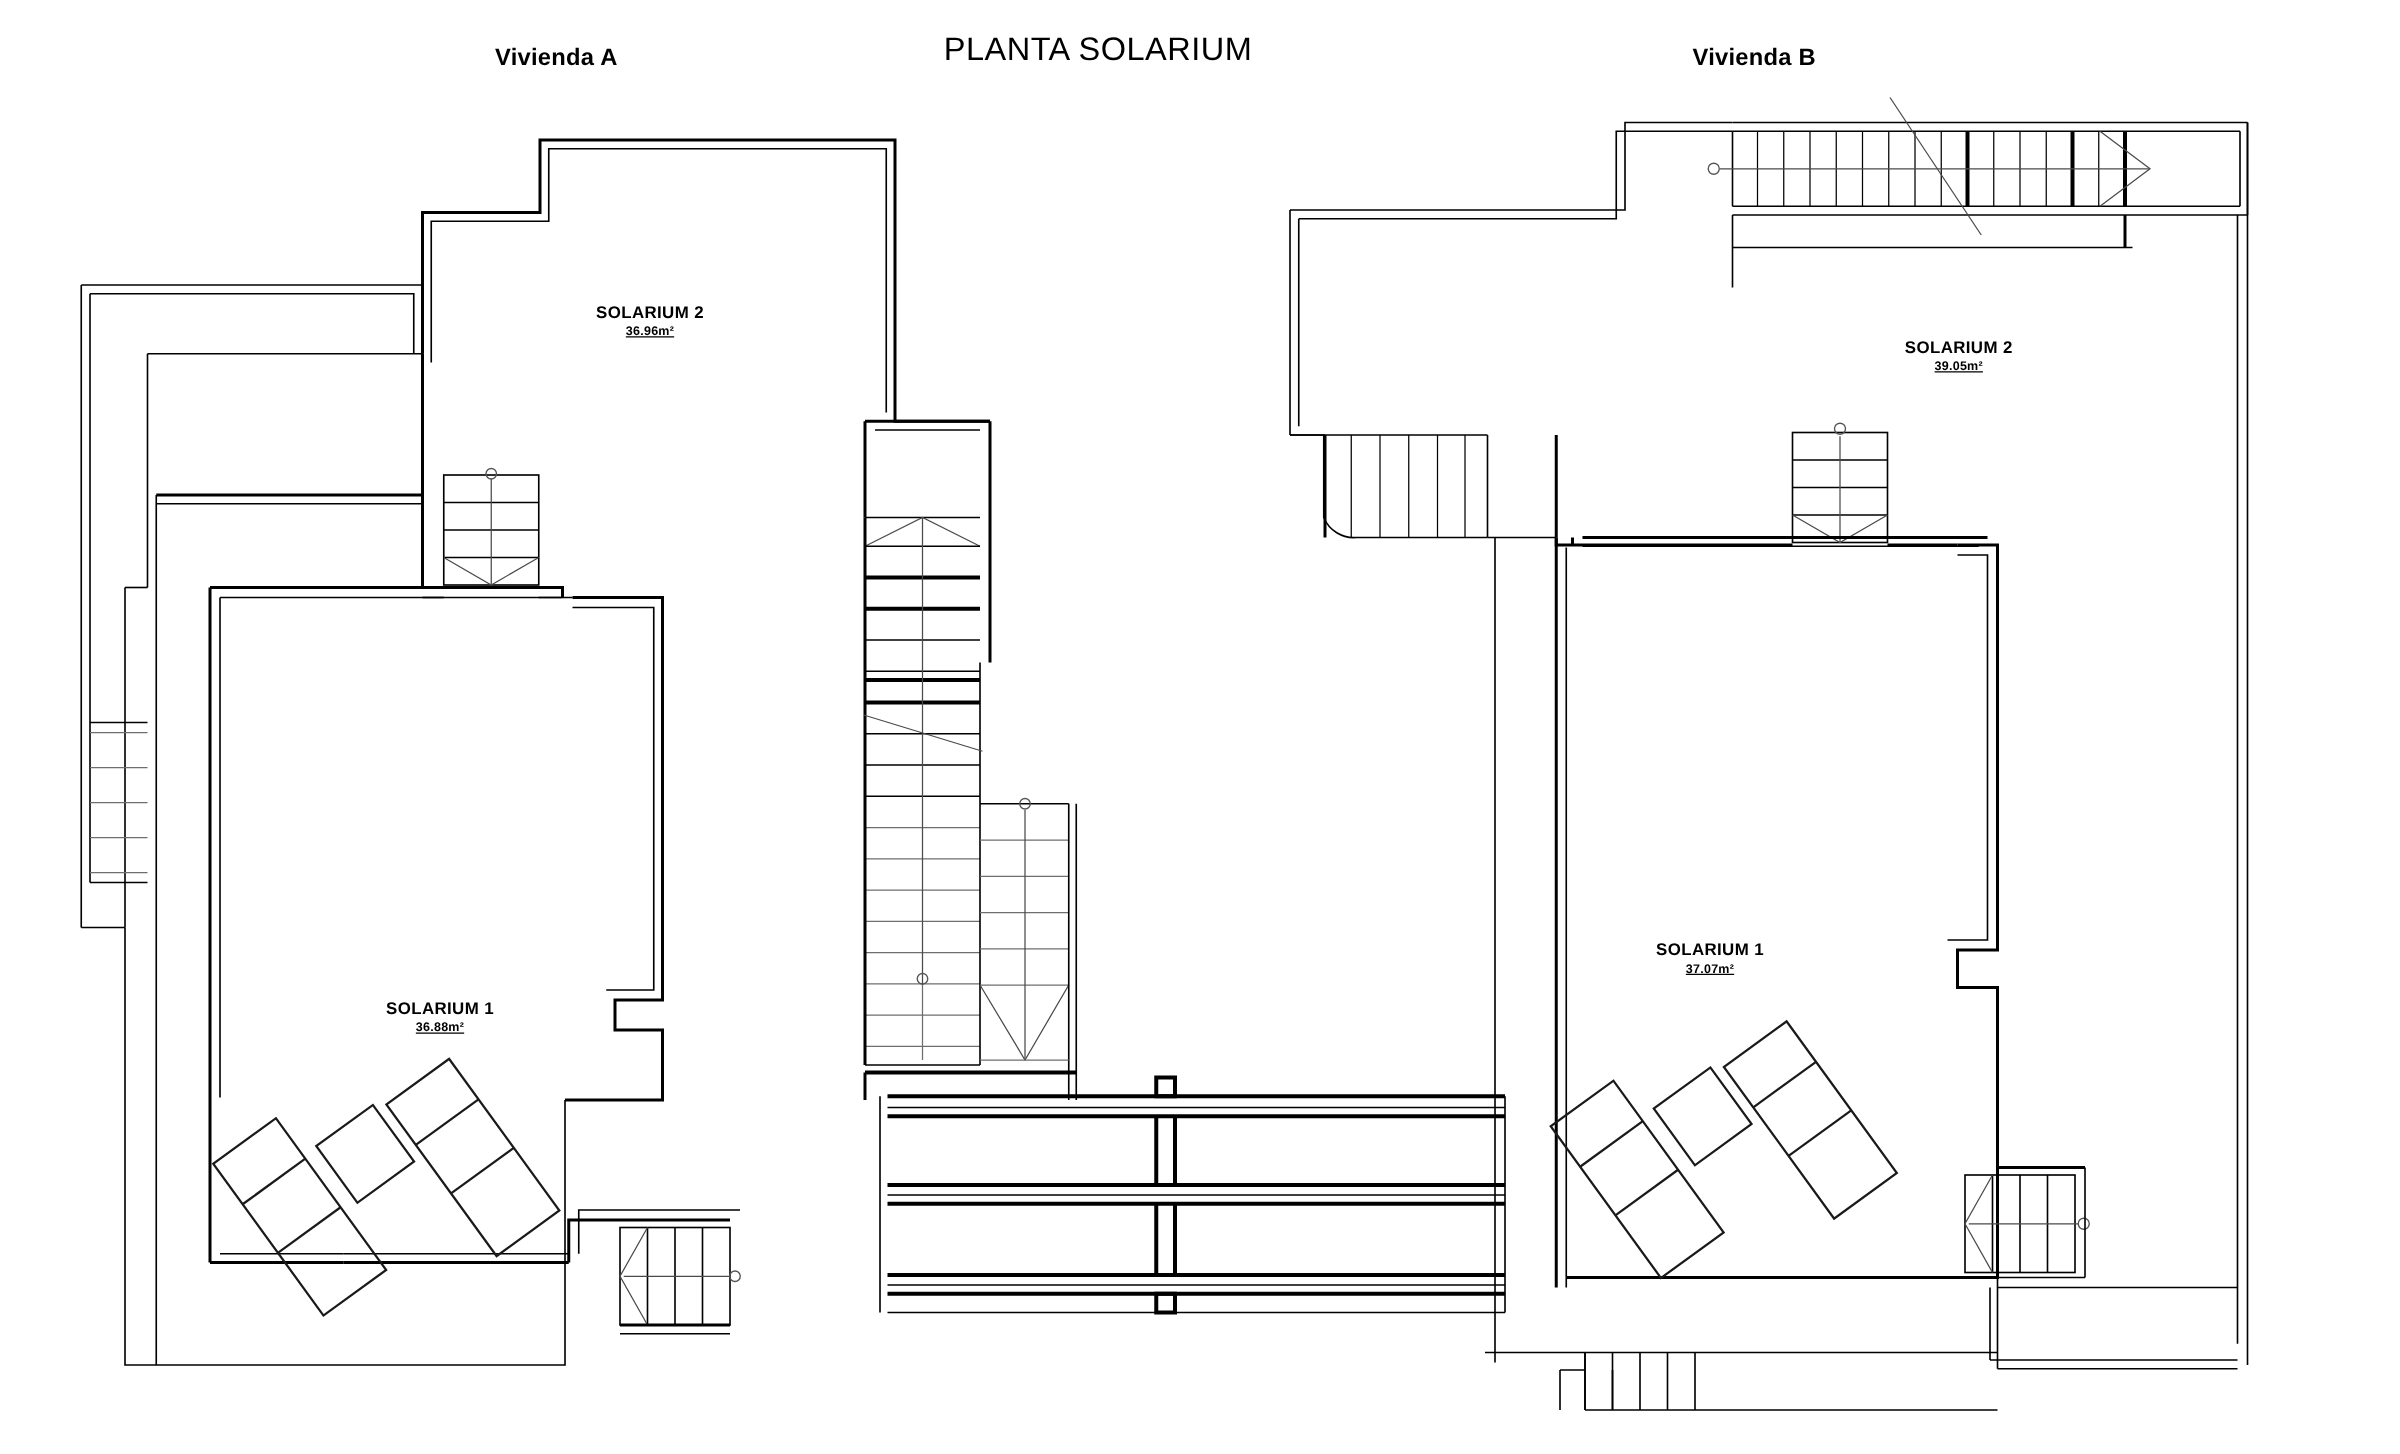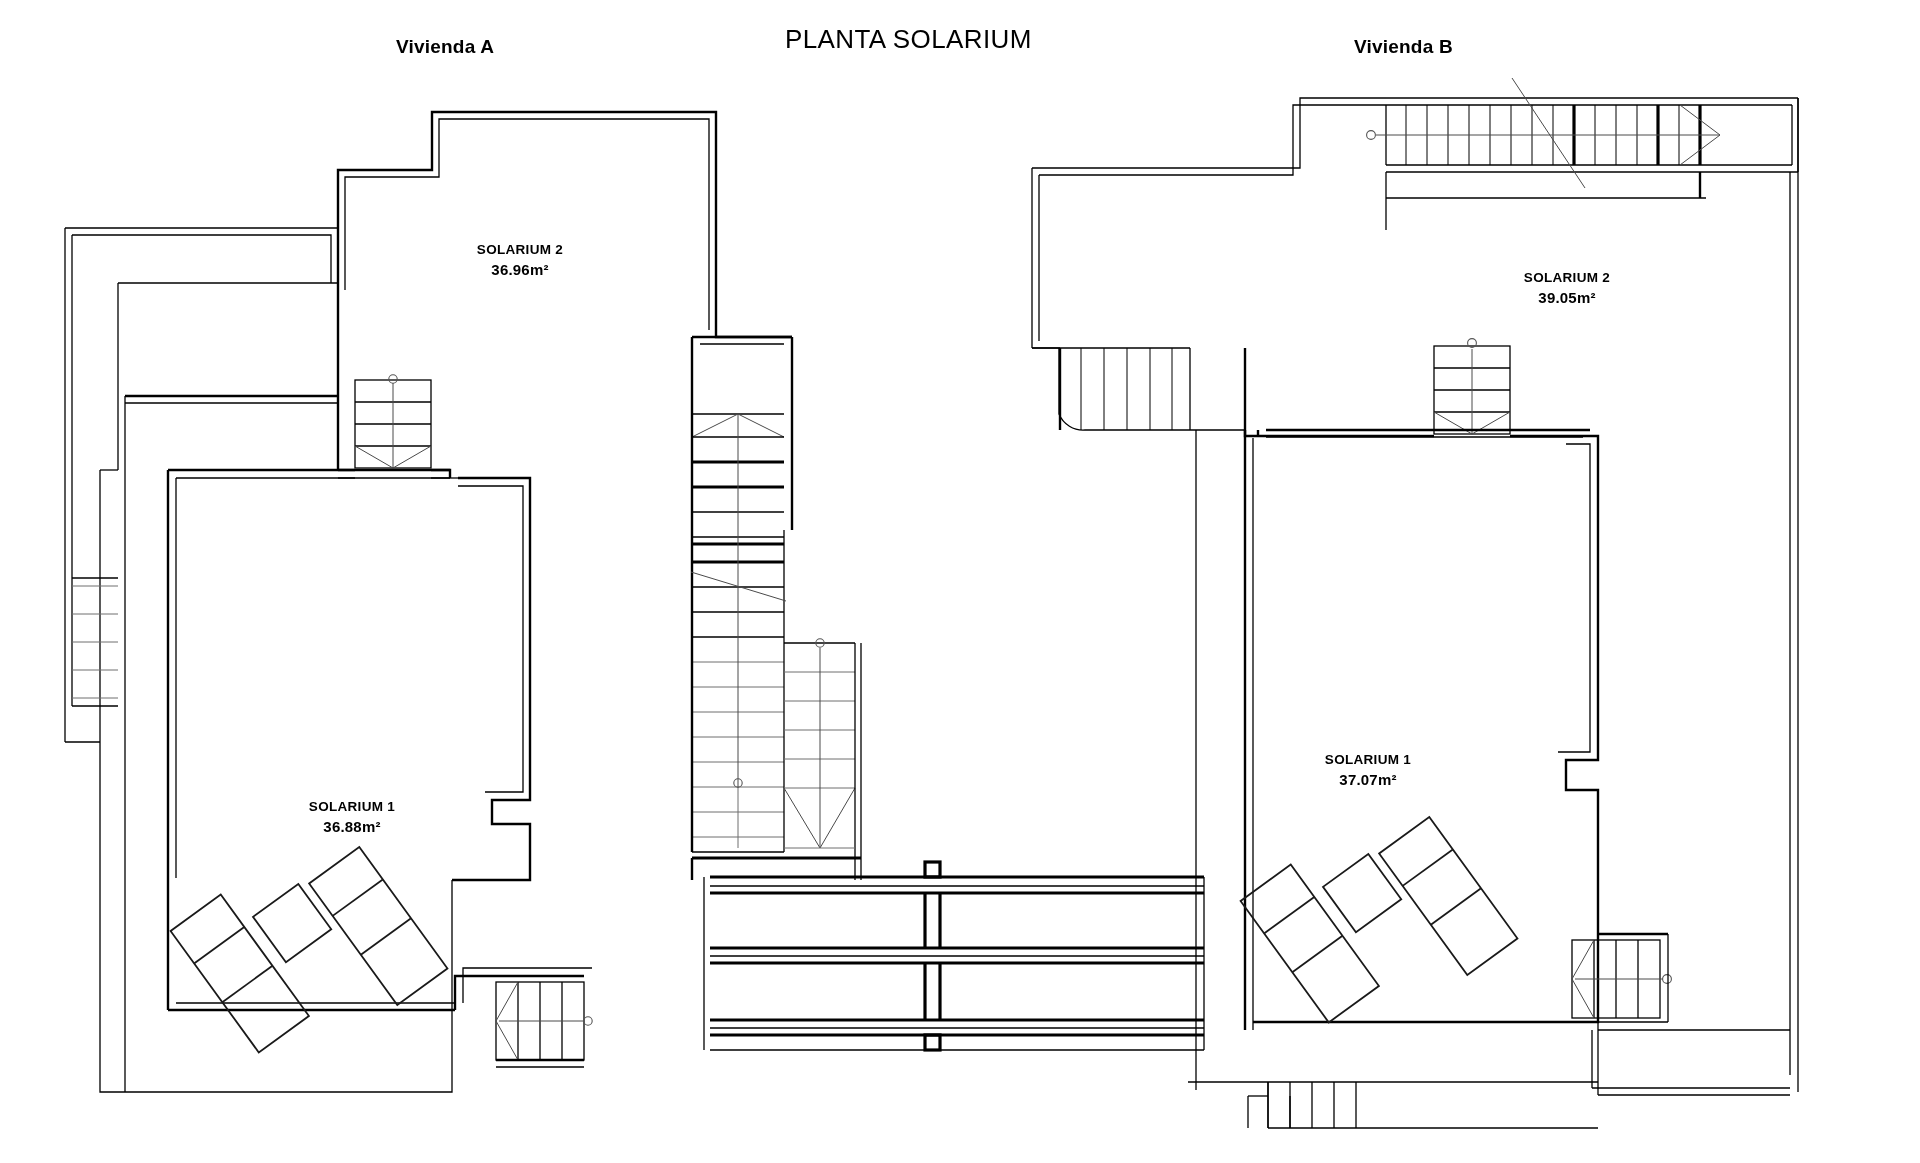--- a/index.html
+++ b/index.html
@@ -46,23 +46,24 @@
     letter-spacing: 0.2px;
   }
   .room-label {
     text-align: center;
     font-size: 13.5px;
     font-weight: bold;
     line-height: 1.42;
     letter-spacing: 0.3px;
   }
   .room-label .area {
-    font-size: 15px;
+    font-size: 10px;
     font-weight: bold;
     letter-spacing: 0.2px;
+    text-decoration: underline;
   }
 </style>
 </head>
 <body>
 
 <div id="sheet">
 
   <svg id="plan-svg" viewBox="0 0 1920 1163" xmlns="http://www.w3.org/2000/svg">
     <defs>
       <style>
@@ -391,21 +392,21 @@
         </g>
         <g>
           <rect class="fur" x="20" y="-12" width="62" height="150"></rect>
           <path class="fur" d="M 20,28 L 82,28"></path>
           <path class="fur" d="M 20,76 L 82,76"></path>
         </g>
       </g>
     </g>
   </svg>
 
-  <div class="txt sheet-title" style="left:785px; top:24px;">PLANTA SOLARIUM</div>
+  <div class="txt sheet-title" style="left:755px; top:24px;">PLANTA SOLARIUM</div>
 
   <div class="txt unit-label" style="left:396px; top:36px;">Vivienda A</div>
 
   <div class="txt unit-label" style="left:1354px; top:36px;">Vivienda B</div>
 
   <div class="txt room-label" style="left:440px; top:240px; width:160px;">
     <div>SOLARIUM 2</div>
     <div class="area">36.96m²</div>
   </div>
 

